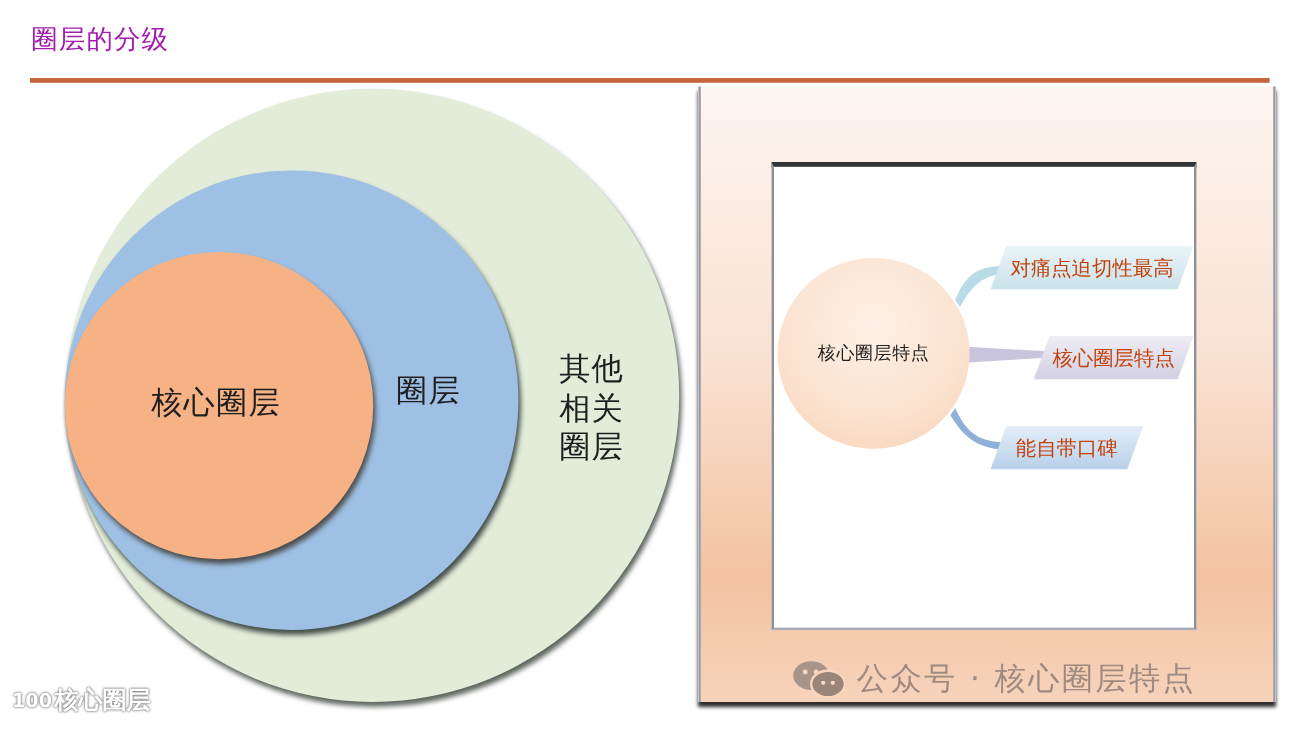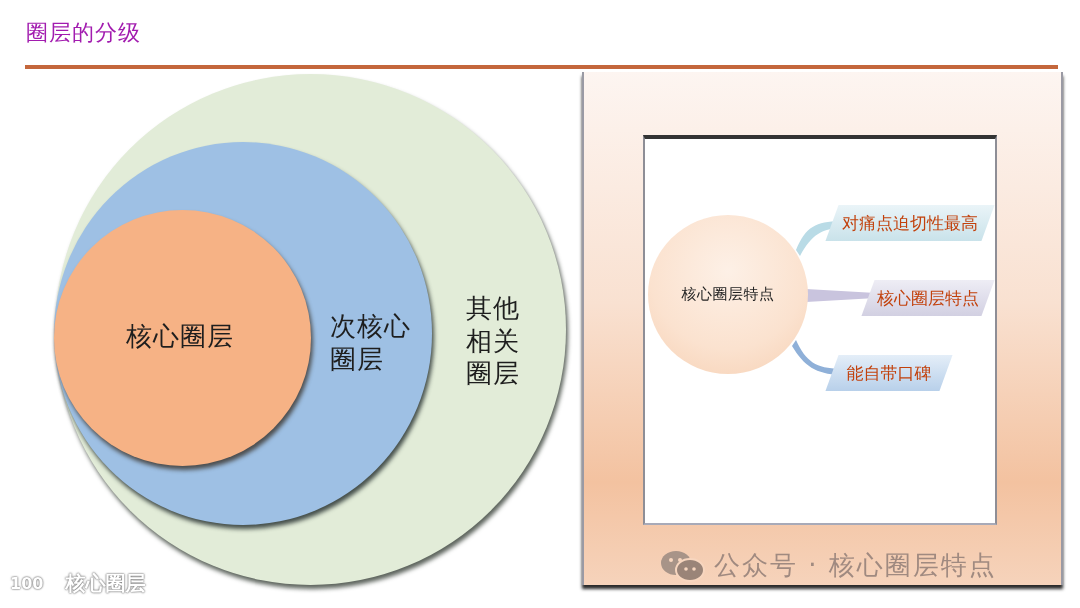--- a/index.html
+++ b/index.html
@@ -78,41 +78,40 @@
   .tag-2 .tag-bg { background:linear-gradient(180deg,#eeedf5,#d2d0e2); }
   .tag-3 { left:832px; top:355px; width:114px;text-align:right; }
   .tag-3 .tag-bg { background:linear-gradient(180deg,#e4eef8,#b8d0ea); }
 
   .watermark-wechat {
     position:absolute; left:660px; top:548px; display:flex; align-items:center; gap:8px;
     color:#a08a80; font-size:26px; letter-spacing:2px;
   }
   .wechat-icon { width:46px; height:32px; position:relative; }
   .watermark-logo {
-    position:absolute; left:10px; top:570px; display:flex; align-items:center; gap:22px;
+    position:absolute; left:10px; top:570px; display:flex; align-items:center; gap:2px;
     color:#ffffff; font-size:20px; font-weight:bold;
     text-shadow: 0 0 2px #777, 0 0 2px #777;
   }
 </style>
 </head>
 <body>
 
 <div class="slide-title">圈层的分级</div>
 <div class="title-rule"></div>
 
 <div>
   <div class="circle circle-outer"></div>
   <div class="circle circle-mid"></div>
   <div class="circle circle-inner"></div>
 
   <div class="circle-label label-inner">
     <span>核心圈层</span>
   </div>
   <div class="circle-label label-mid">
-    <div>次核心</div>
     <div>圈层</div>
   </div>
   <div class="circle-label label-outer">
     <div>其他</div>
     <div>相关</div>
     <div>圈层</div>
   </div>
 </div>
 
 <div class="frame"></div>

